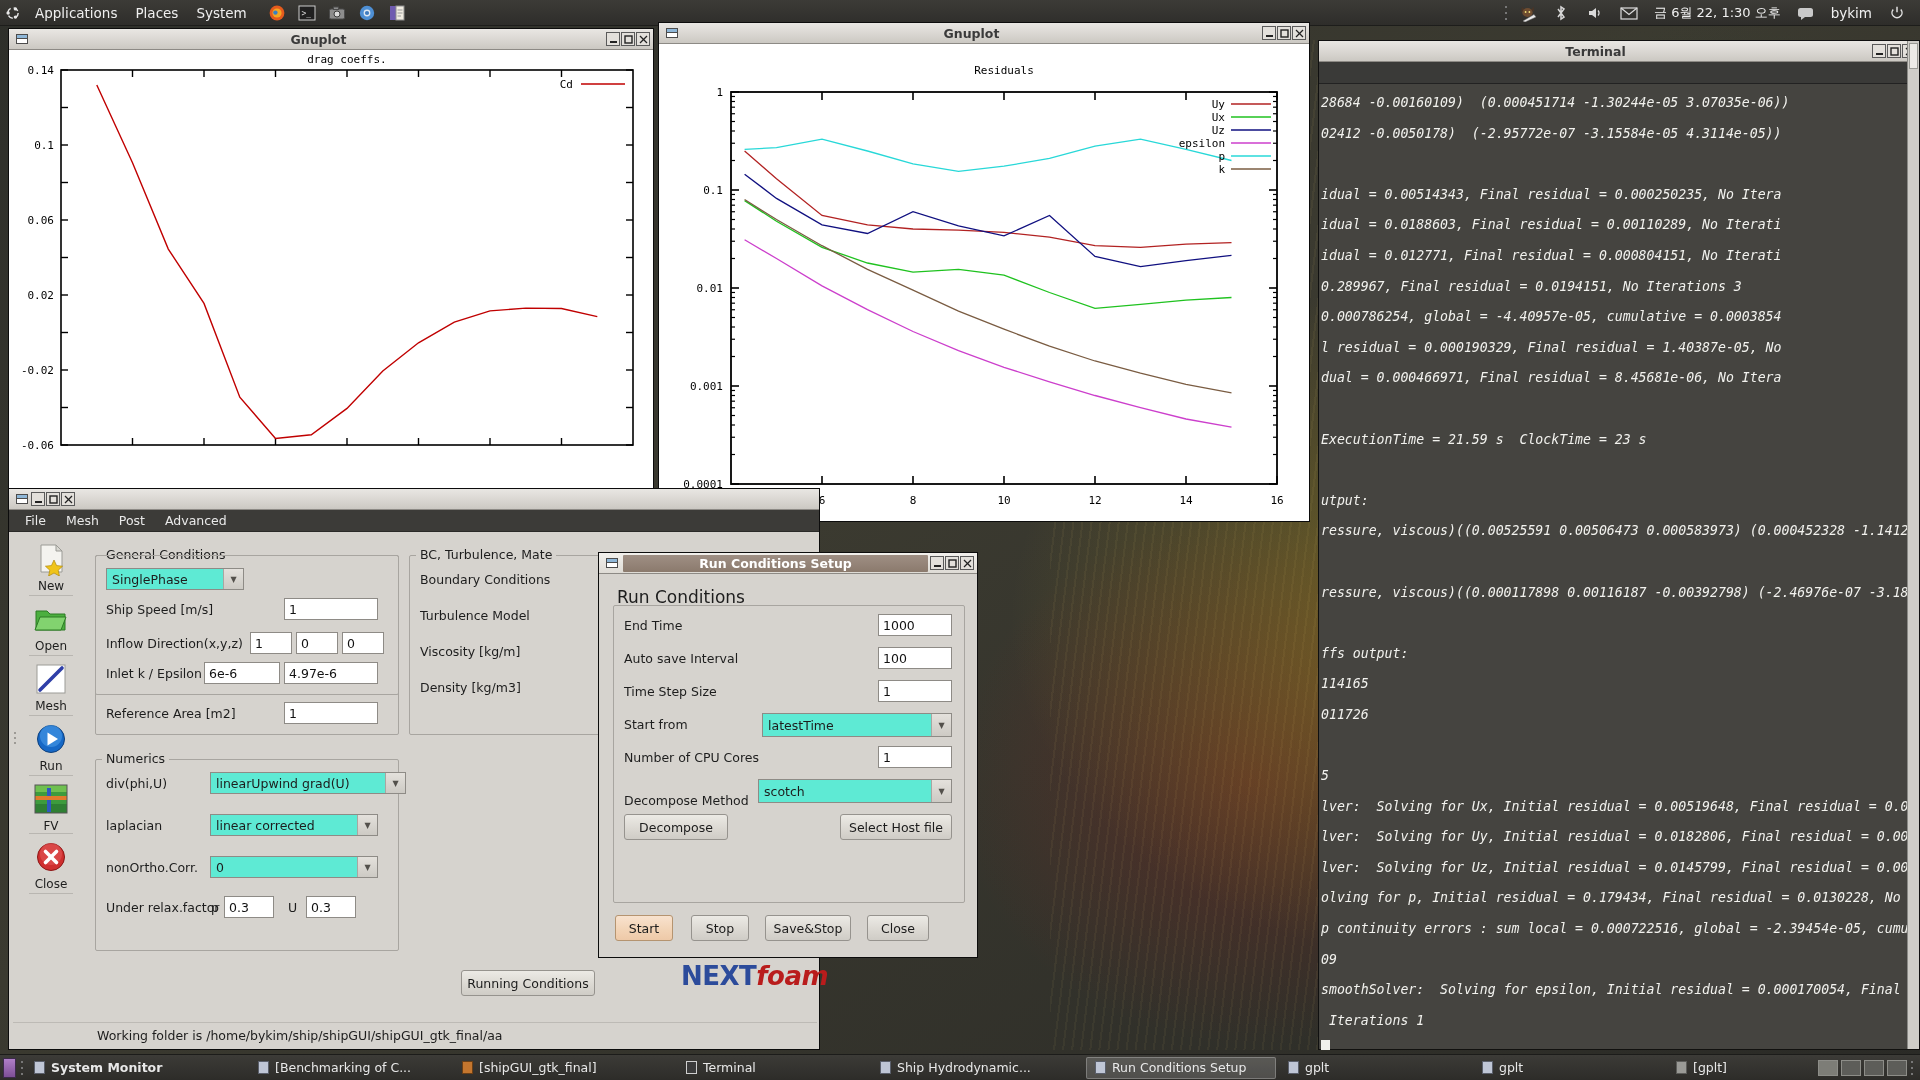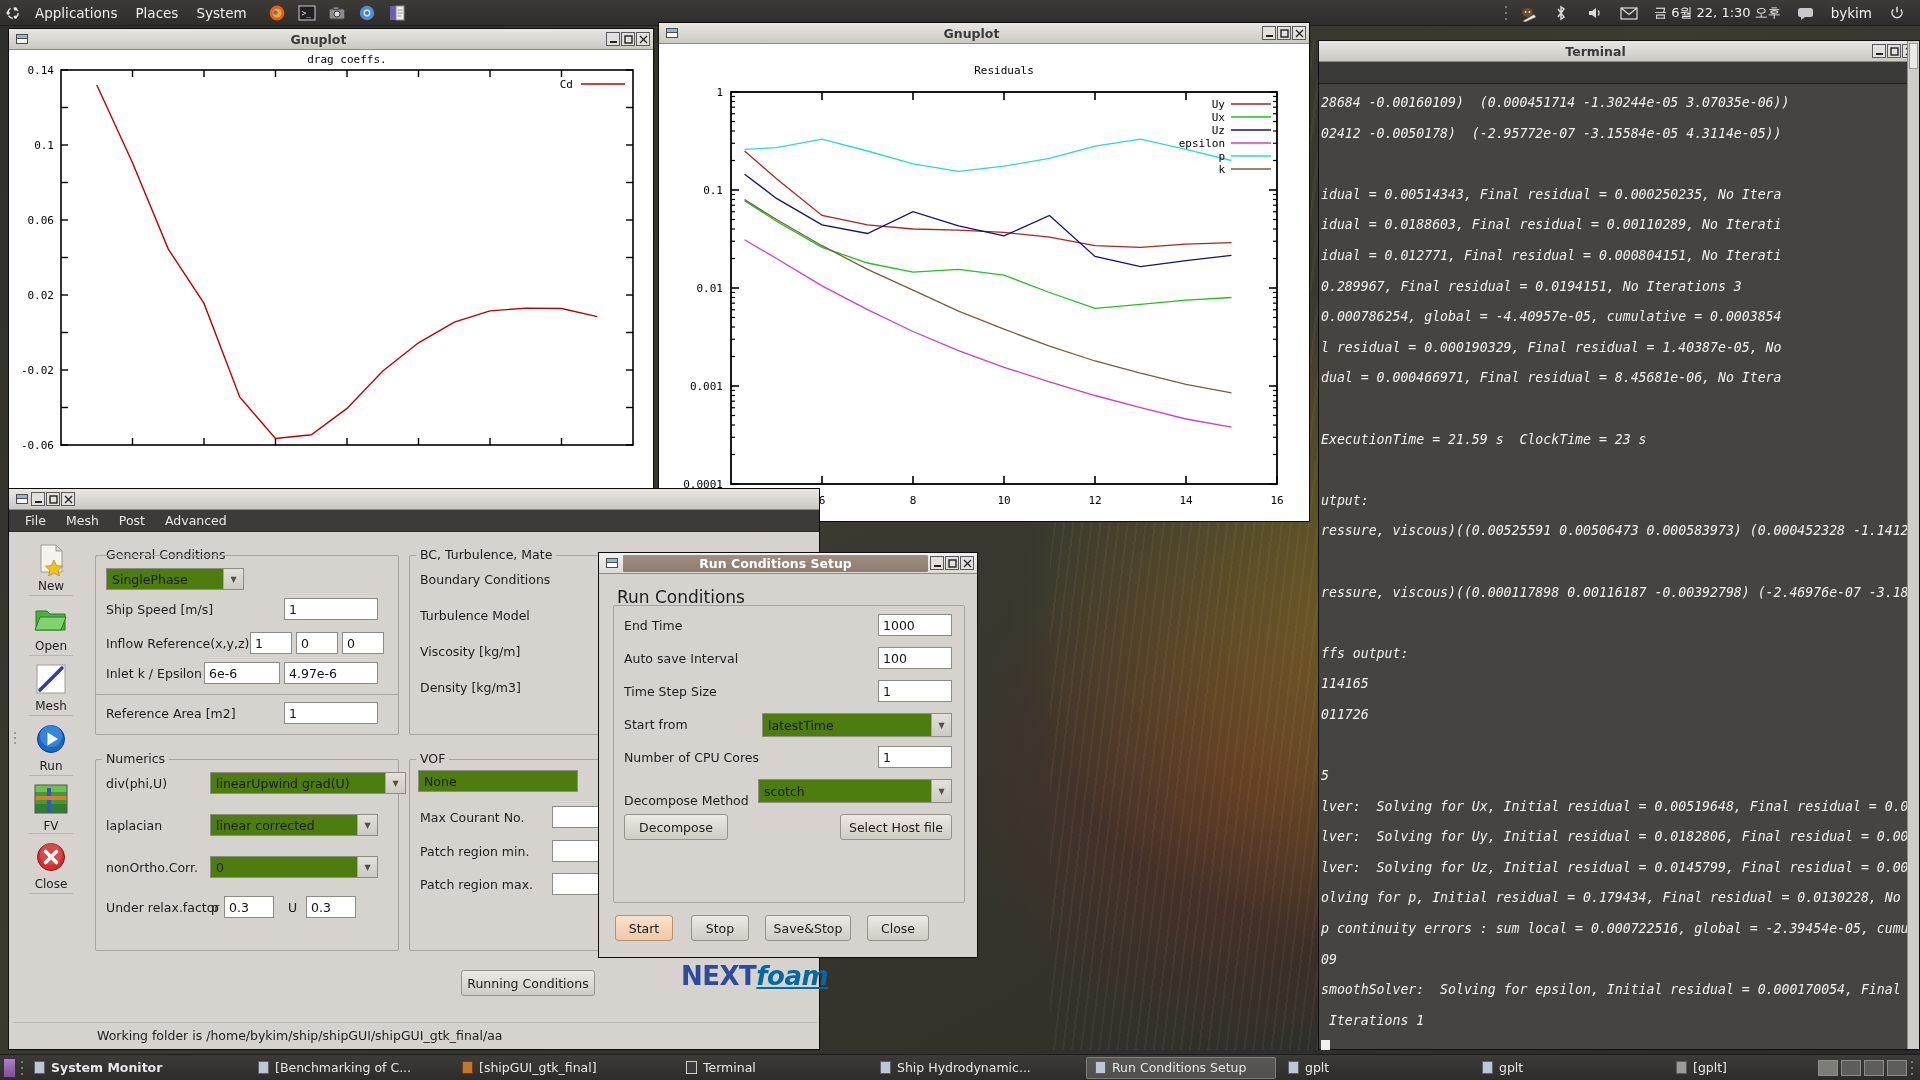--- a/index.html
+++ b/index.html
@@ -106,42 +106,42 @@
   }
   .lbl { position:absolute; font-size:12.5px; color:#1d1d1d; }
   .entry {
     position:absolute; background:#ffffff; border:1px solid #8e8b86;
     font-size:12.5px; color:#111; padding: 1px 4px; display:flex; align-items:center;
   }
   .combo {
     position:absolute; display:flex; align-items:stretch;
     border:1px solid #8e8b86; background:#fff;
   }
-  .combo .cv { flex:1; display:flex; align-items:center; padding-left:5px; font-size:12.5px; background:#4d7c0f;text-align:center; }
+  .combo .cv { flex:1; display:flex; align-items:center; padding-left:5px; font-size:12.5px; background:#5eead4;text-align:center; }
   .combo .ca {
     width: 20px; background: linear-gradient(180deg,#e4e1dc,#cdcac4);
     border-left:1px solid #a9a6a1; display:flex;align-items:center;justify-content:center;
     font-size:8px; color:#53504b;
   }
   .btn {
     position:absolute; display:flex; align-items:center; justify-content:center;
     background: linear-gradient(180deg,#eceae5 0%, #dcd9d3 55%, #cfccc6 100%);
     border:1px solid #96938e; border-radius:3px; font-size:12.5px; color:#1c1c1c;
   }
   .btn.accent { background: linear-gradient(180deg,#f8e2ce 0%, #f2d3b5 60%, #eec9a8 100%); border-color:#b59470;}
 
   
   .toolcol { position:absolute; width: 72px; top: 0; bottom:0; }
   .toolitem { position:absolute; width:72px; text-align:center; font-size:12px; color:#1d1d1d; }
   .toolitem .ic { height:40px; display:flex; align-items:center; justify-content:center; }
   .toolsep { position:absolute; left:14px; width:44px; height:1px; background:#b9b6b1; }
 
   .nextfoam { position:absolute; font-size: 26px; font-weight: bold; letter-spacing:-0.5px; }
   .nextfoam .nf1 { color:#2c4b9b; }
-  .nextfoam .nf2 { color:#0369a1; font-style: italic; font-weight: bold; text-decoration: underline;}
+  .nextfoam .nf2 { color:#b91c1c; font-style: italic; font-weight: bold;}
 
   .statusbar {
     position:absolute; font-size:12.5px; color:#1d1d1d;
   }
 
   
   .taskbar {
     position:absolute; left:0; bottom:0; width:1920px; height:26px;
     background: linear-gradient(180deg,#3c3b37 0%, #2d2c29 100%);
     border-top:1px solid #1c1c1a;
@@ -645,21 +645,21 @@
       <div class="combo" style="left:10px; top:12px; width:138px; height:22px;">
         <span class="cv">SinglePhase</span>
         <span class="ca">▼</span>
       </div>
 
       <span class="lbl" style="left:10px; top:46px;">Ship Speed [m/s]</span>
       <div class="entry" style="left:188px; top:42px; width:94px; height:22px;">
         <span>1</span>
       </div>
 
-      <span class="lbl" style="left:10px; top:80px;">Inflow Reference(x,y,z)</span>
+      <span class="lbl" style="left:10px; top:80px;">Inflow Direction(x,y,z)</span>
       <div class="entry" style="left:154px; top:76px; width:42px; height:22px;">
         <span>1</span>
       </div>
       <div class="entry" style="left:200px; top:76px; width:42px; height:22px;">
         <span>0</span>
       </div>
       <div class="entry" style="left:246px; top:76px; width:42px; height:22px;">
         <span>0</span>
       </div>
 
@@ -712,32 +712,20 @@
     </div>
 
     <div class="frame" style="left:400px; top:66px; width:306px; height:180px;">
       <span class="frame-title">BC, Turbulence, Mate</span>
       <span class="lbl" style="left:10px; top:16px;">Boundary Conditions</span>
       <span class="lbl" style="left:10px; top:52px;">Turbulence Model</span>
       <span class="lbl" style="left:10px; top:88px;">Viscosity [kg/m]</span>
       <span class="lbl" style="left:10px; top:124px;">Density [kg/m3]</span>
     </div>
 
-    <div class="frame" style="left:400px; top:270px; width:306px; height:192px;">
-      <span class="frame-title">VOF</span>
-      <div class="combo" style="left:8px; top:10px; width:160px; height:22px;">
-        <span class="cv">None</span>
-      </div>
-      <span class="lbl" style="left:10px; top:50px;">Max Courant No.</span>
-      <div class="entry" style="left:142px; top:46px; width:60px; height:22px;"></div>
-      <span class="lbl" style="left:10px; top:84px;">Patch region min.</span>
-      <div class="entry" style="left:142px; top:80px; width:60px; height:22px;"></div>
-      <span class="lbl" style="left:10px; top:117px;">Patch region max.</span>
-      <div class="entry" style="left:142px; top:113px; width:60px; height:22px;"></div>
-    </div>
 
     <div class="btn" style="left:452px; top:481px; width:134px; height:26px;">
       <span>Running Conditions</span>
     </div>
 
     <div class="nextfoam" style="left:672px; top:472px;">
       <span class="nf1">NEXT</span><span class="nf2">foam</span>
     </div>
 
     <div style="position:absolute; left:4px; bottom:26px; width:804px; height:1px; background:#bdbab5;"></div>

